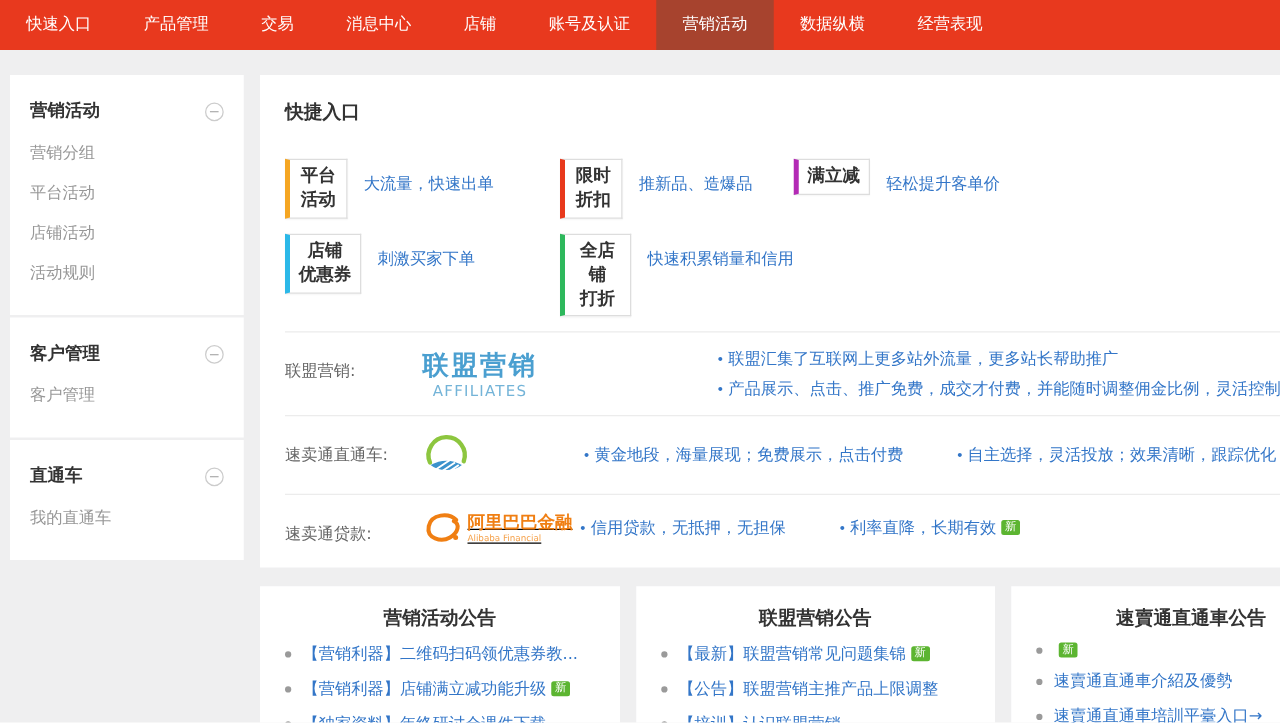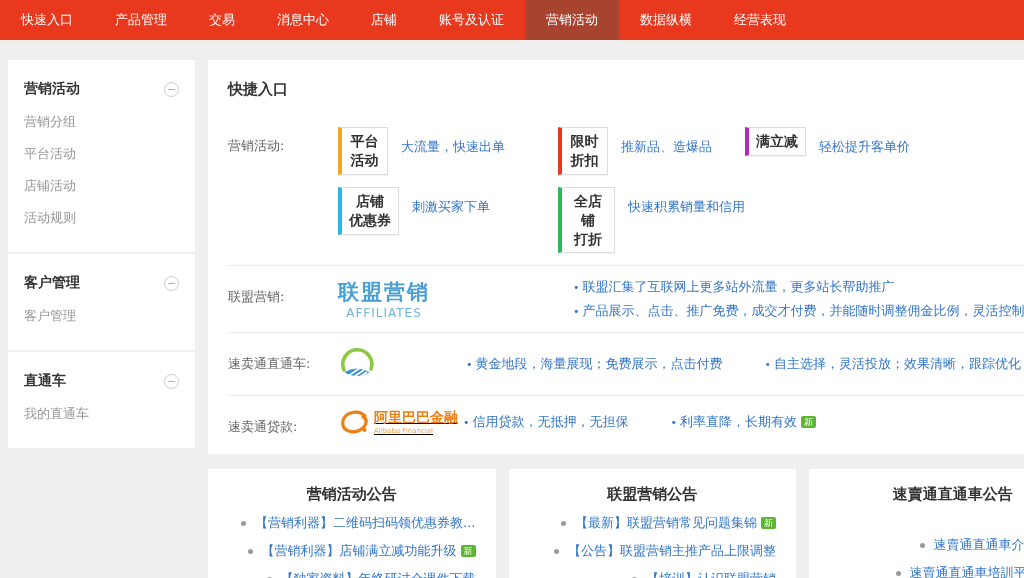--- a/index.html
+++ b/index.html
@@ -62,21 +62,21 @@
   .loan-text { margin-left:2px; }
   .loan-cn { color:#f07f13; font-size:14px; font-weight:bold; white-space:nowrap; }
   .loan-en { color:#f5a048; font-size:7px; white-space:nowrap; }
 
   .new-badge { display:inline-block; background:#5cb531; color:#fff; font-size:9px; line-height:12px; padding:0 3px; border-radius:2px; margin-left:4px; vertical-align:middle; }
 
   
   .panels-row { display:flex; gap:13px; }
   .panel { background:#fff; flex:1; height:147px; padding:16px 20px; }
   .panel-title { font-weight:bold; font-size:15px; color:#333; margin-bottom:6px;text-align:center; }
-  .panel-item { font-size:13px; color:#3376c8; margin-top:10px; display:flex; align-items:center; cursor:pointer; white-space:nowrap;justify-content:flex-end; }
+  .panel-item { font-size:13px; color:#3376c8; margin-top:10px; display:flex; align-items:center; cursor:pointer; white-space:nowrap; }
   .dot { width:5px; height:5px; border-radius:50%; background:#9a9a9a; margin-right:9px; flex-shrink:0; }
 </style>
 </head>
 <body>
 
 <div class="topnav">
   <div class="nav-item">快速入口</div>
   <div class="nav-item">产品管理</div>
   <div class="nav-item">交易</div>
   <div class="nav-item">消息中心</div>
@@ -115,21 +115,20 @@
       <div class="side-item">我的直通车</div>
     </div>
   </div>
 
   <div class="main-col">
 
     <div class="main-card">
       <div class="main-title">快捷入口</div>
 
       <div class="row">
-        <div class="row-label">营销活动:</div>
         <div class="badge-col">
           <div class="badge-row">
             <div class="badge-cell cell-1">
               <div class="qbadge bl-orange">
                 <div>平台</div>
                 <div>活动</div>
               </div>
               <div class="badge-desc">大流量，快速出单</div>
             </div>
             <div class="badge-cell cell-2">

